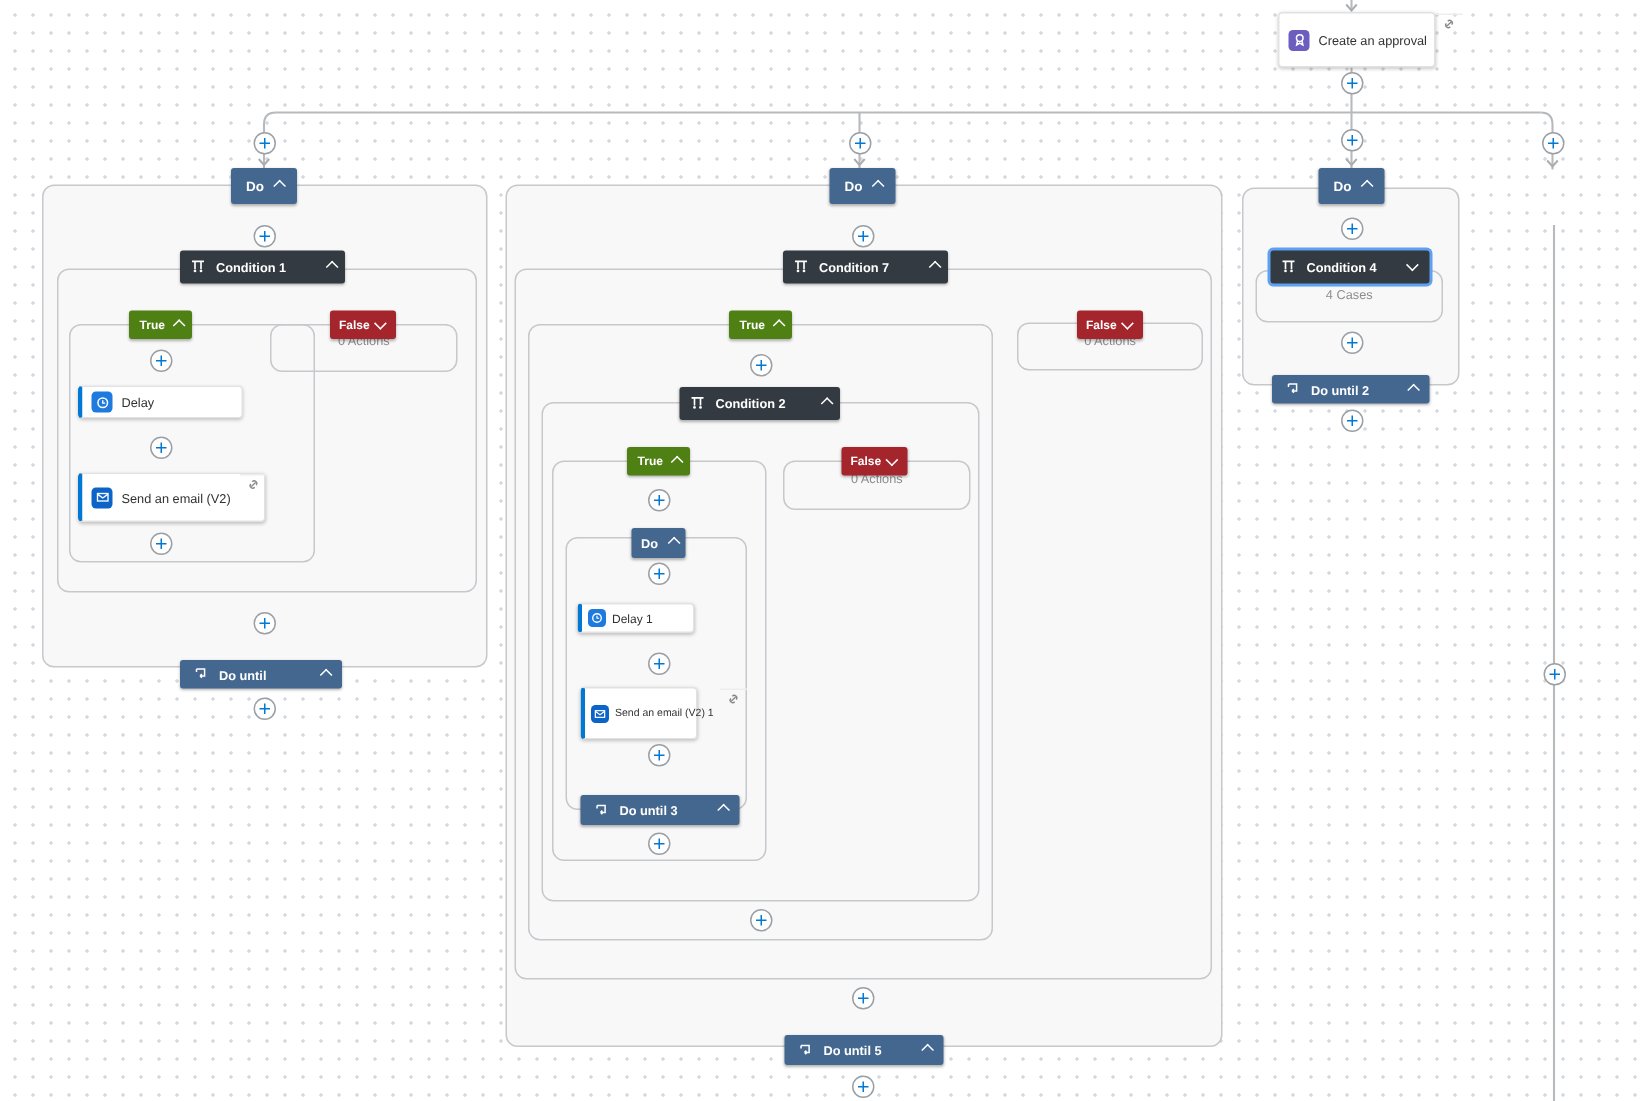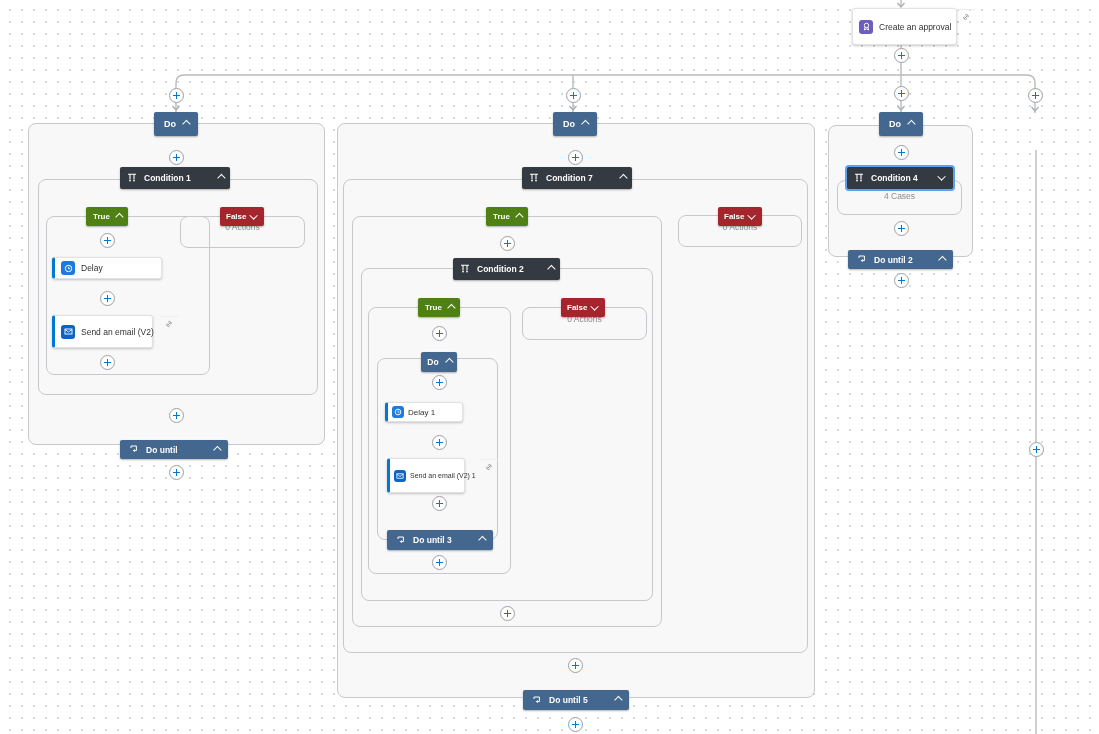--- a/index.html
+++ b/index.html
@@ -162,21 +162,21 @@
       <span class="appicon sm blue">
         <svg width="9" height="9" viewBox="0 0 9 9">
             <circle cx="4.5" cy="4.5" r="3.2" fill="none" stroke="#fff" stroke-width="1"></circle>
             <path d="M4.5,2.8 V4.7 H6.1" fill="none" stroke="#fff" stroke-width="0.9"></path>
           </svg>
       </span>
       <span class="lbl">Delay</span>
     </div>
   </div>
 
-  <div class="card accent" style="left:52px;top:315px;width:101px;height:33px;">
+  <div class="card accent" style="left:52px;top:315px;width:125px;height:33px;">
     <div class="row">
       <span class="appicon sm oblue">
         <svg width="9" height="9" viewBox="0 0 9 9">
             <rect x="1" y="2" width="7" height="5" fill="none" stroke="#fff" stroke-width="0.9"></rect>
             <path d="M1,2.4 L4.5,5 L8,2.4" fill="none" stroke="#fff" stroke-width="0.9"></path>
           </svg>
       </span>
       <span class="lbl">Send an email (V2)</span>
     </div>
     <div class="linkrow">

